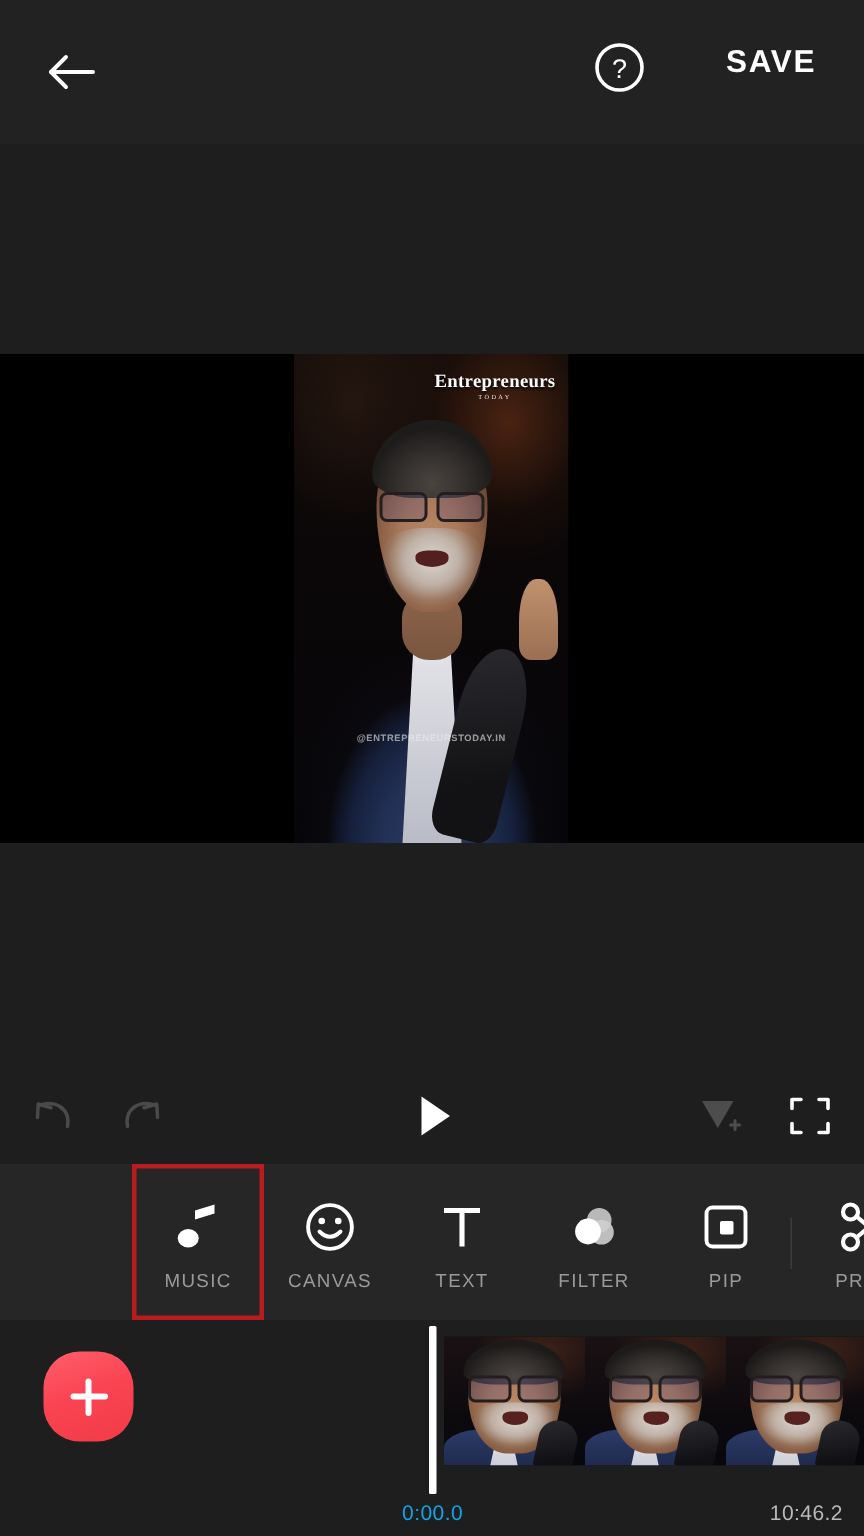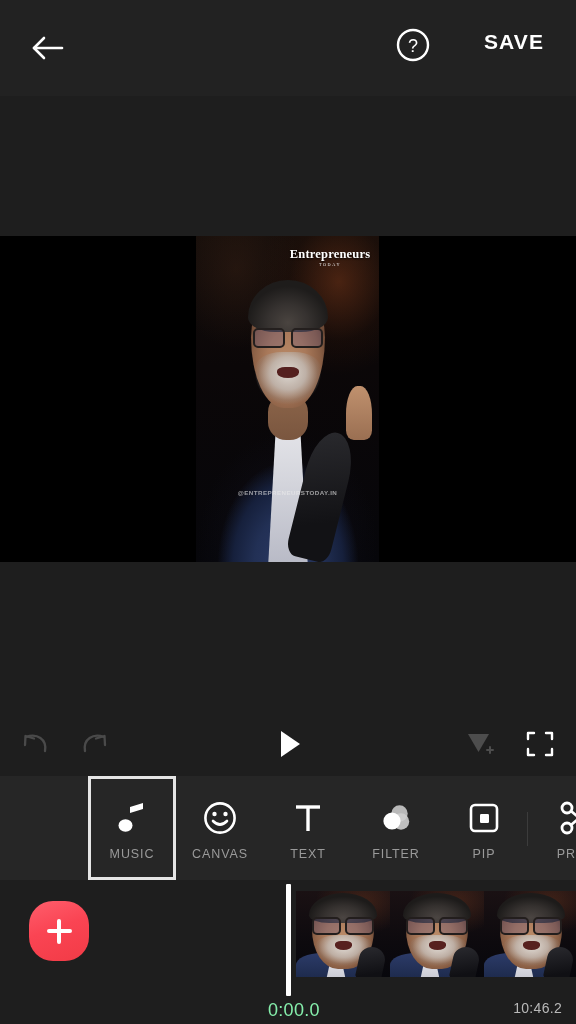--- a/index.html
+++ b/index.html
@@ -287,21 +287,21 @@
     align-items: center;
     justify-content: center;
   }
   .tool .tlabel {
     margin-top: 6px;
     color: #9a9a9a;
     font-size: 12.5px;
     letter-spacing: 0.9px;
   }
   .tool.active {
-    border: 3px solid #e5e5e5;
+    border: 3px solid #b91c1c;
     background: #262626;
   }
   .tool.active .tlabel { color: #9a9a9a; }
   .tool-sep {
     position: absolute;
     left: 527px;
     top: 36px;
     width: 1px;
     height: 34px;
     background: #3c3c3c;
@@ -441,22 +441,22 @@
     position: absolute;
     left: 0;
     top: 1000px;
     width: 576px;
     height: 24px;
   }
   .time-start {
     position: absolute;
     left: 268px;
     top: 0;
-    color: #86efac;
-    font-size: 18px;
+    color: #0ea5e9;
+    font-size: 14px;
     letter-spacing: 0.3px;
   }
   .time-end {
     position: absolute;
     right: 14px;
     top: 0;
     color: #b9b9b9;
     font-size: 14px;
     letter-spacing: 0.3px;
   }

